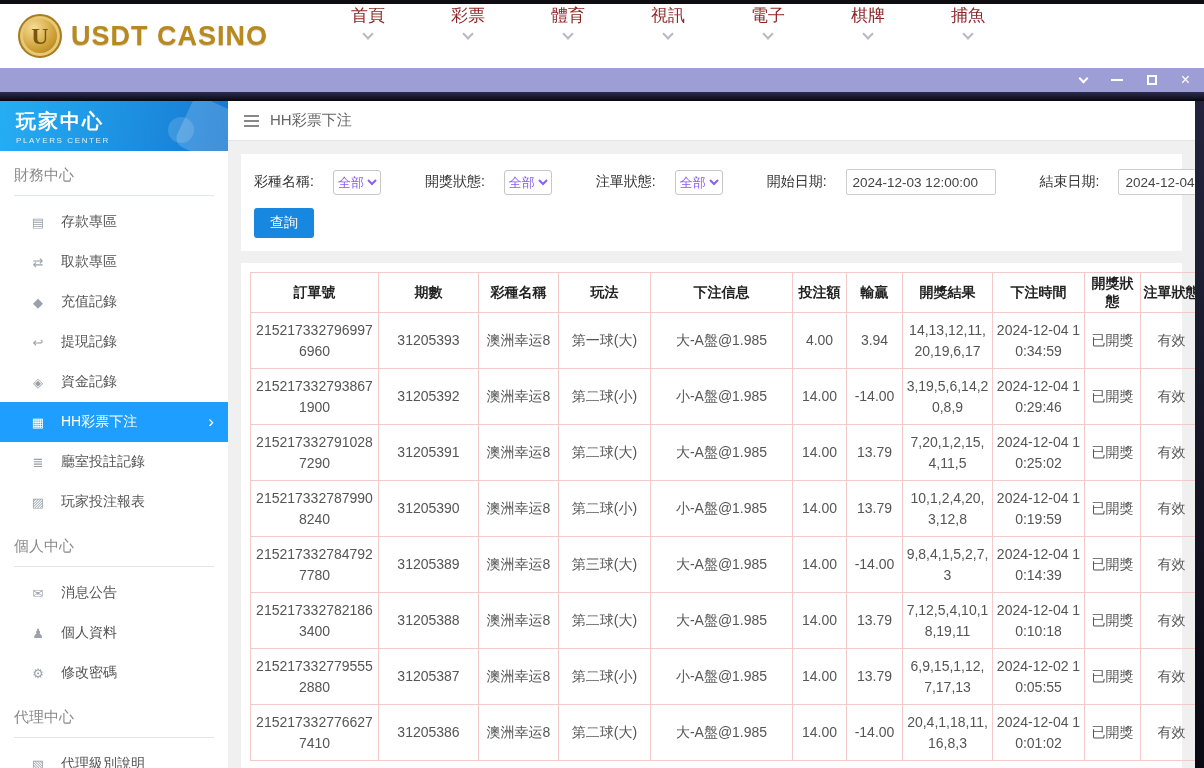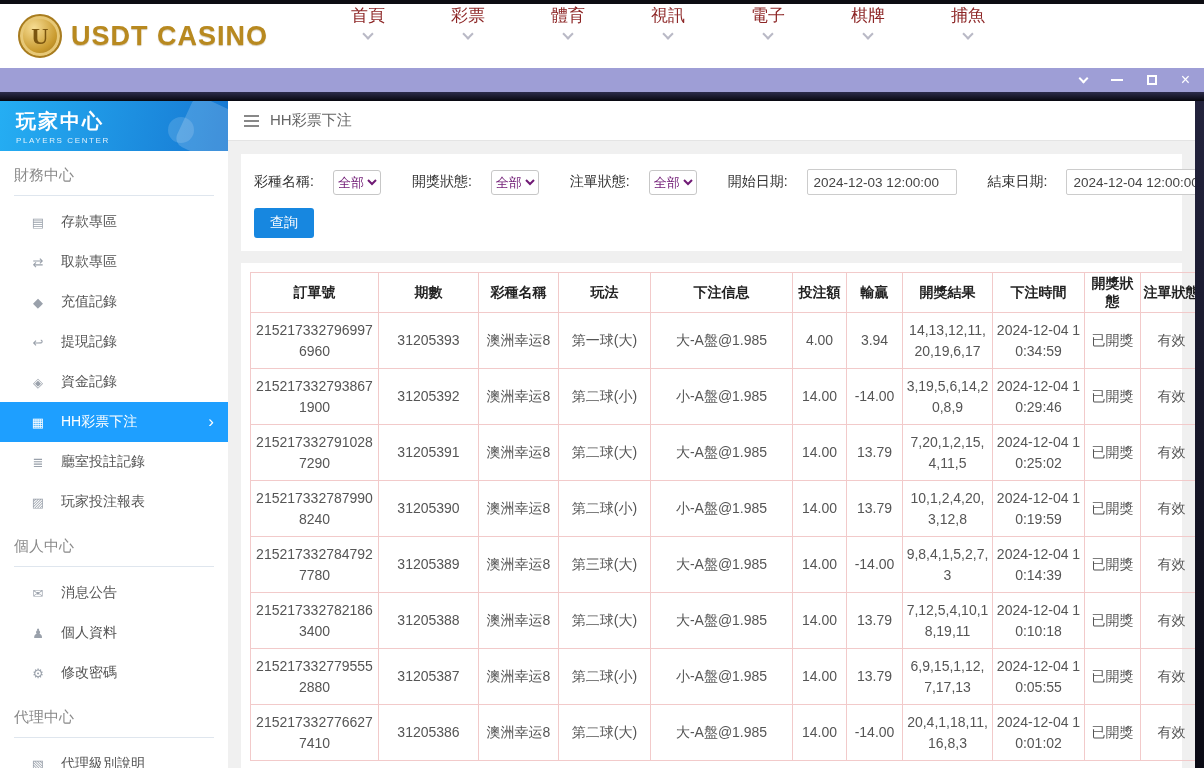--- a/index.html
+++ b/index.html
@@ -49,23 +49,23 @@
 
   
   .main { flex:1; background:#f0f0f0; overflow:hidden; display:flex; flex-direction:column; }
   .crumb { height:40px; background:#fff; border-bottom:1px solid #e4e4e4; display:flex; align-items:center; gap:11px; padding:0 16px; color:#666; font-size:15px; flex:none; }
   .burger { display:flex; flex-direction:column; gap:3px; cursor:pointer; }
   .burger i { display:block; width:15px; height:2px; background:#888; }
   .work { padding:13px 13px 0; overflow:hidden; }
 
   .filter-card { background:#fff; padding:15px 13px 13px; }
   .filter-row { display:flex; align-items:center; gap:19px; font-size:14px; color:#333; white-space:nowrap; }
-  .filter-row label { margin-left:12px; }
+  .filter-row label { margin-left:25px; }
   .filter-row label:first-child { margin-left:0; }
-  select { height:25px; border:1px solid #c7c7c7; background:#fff; font-size:13px; color:#701a75; border-radius:3px; }
+  select { height:25px; border:1px solid #c7c7c7; background:#fff; font-size:13px; color:#8b5cf6; border-radius:3px; }
   .sel-lottery { width:112px; }
   .sel-small { width:62px; }
   .date-input { width:150px; height:26px; border:1px solid #ccc; font-size:13.5px; color:#444; padding:12px 6px; border-radius:2px; }
   .search-btn { margin-top:13px; background:#1787e0; color:#fff; border:none; padding:6px 16px; font-size:14px; border-radius:3px; cursor:pointer; }
 
   .table-card { background:#fff; margin-top:12px; padding:9px 9px 20px; }
   table { border-collapse:collapse; table-layout:fixed; width:100%; text-align:center; color:#555; }
   th { border:1px solid #f2caca; height:40px; font-size:14px; color:#222; padding:0 1px; font-weight:bold; }
   td { border:1px solid #f2caca; height:56px; font-size:14px; padding:2px 3px; word-break:break-all; line-height:1.45; }
 </style>
@@ -325,21 +325,21 @@
               </tr>
               <tr>
                 <td>2152173327795552880</td>
                 <td>31205387</td>
                 <td>澳洲幸运8</td>
                 <td>第二球(小)</td>
                 <td>小-A盤@1.985</td>
                 <td>14.00</td>
                 <td>13.79</td>
                 <td>6,9,15,1,12,7,17,13</td>
-                <td>2024-12-04 10:05:55</td>
+                <td>2024-12-02 10:05:55</td>
                 <td>已開獎</td>
                 <td>有效</td>
               </tr>
               <tr>
                 <td>2152173327766277410</td>
                 <td>31205386</td>
                 <td>澳洲幸运8</td>
                 <td>第二球(大)</td>
                 <td>大-A盤@1.985</td>
                 <td>14.00</td>

